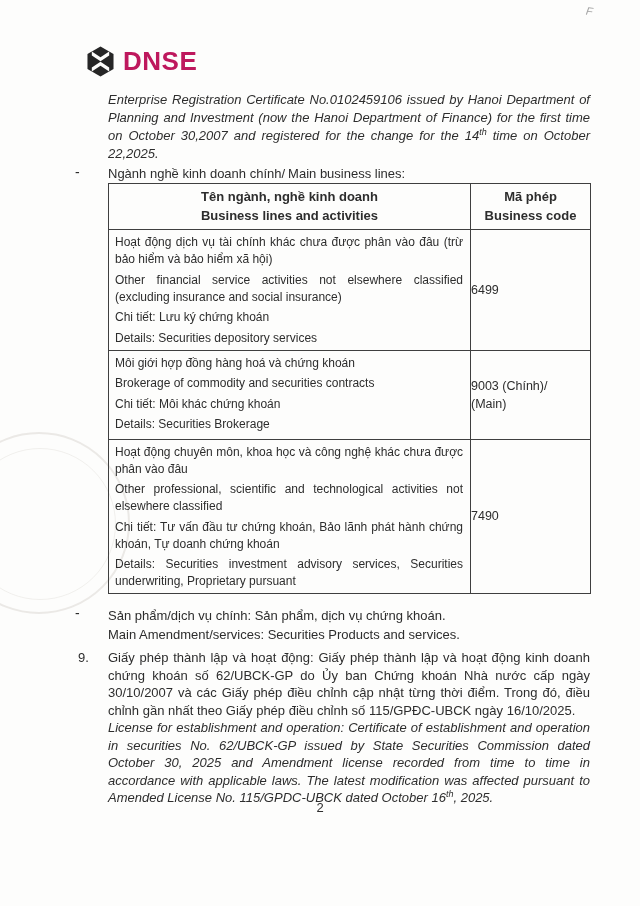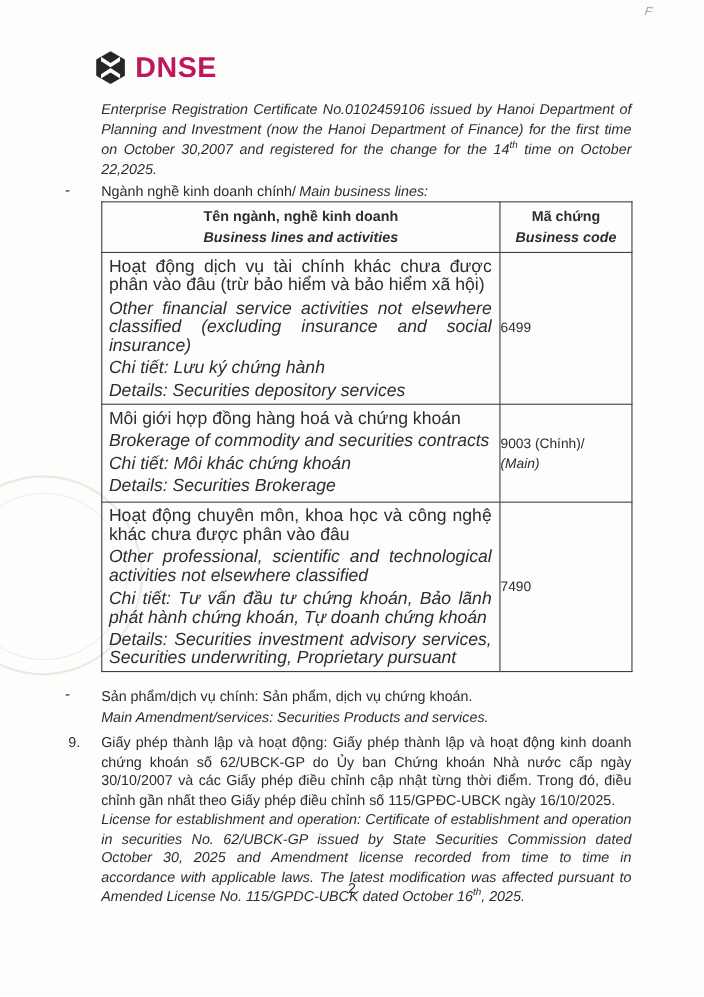--- a/index.html
+++ b/index.html
@@ -38,40 +38,40 @@
     position: absolute; left: 85px; top: 46px;
     display: flex; align-items: center; gap: 7px;
   }
   .logo svg { width: 31px; height: 31px; display: block; }
   .logo-text {
     font-size: 26px; font-weight: bold;
     letter-spacing: 0.5px; color: #be185d;
   }
   
   .content {
-    position: absolute; left: 92px; top: 0;
+    position: absolute; left: 108px; top: 0;
     width: 482px;
   }
   .intro {
     margin-top: 91px;
     font-style: italic;
     font-size: 13px; line-height: 18px;
     text-align: justify;
   }
   sup { font-size: 9px; line-height: 0; }
   .dash-line {
     position: relative;
     margin-top: 2px;
     font-size: 13px; line-height: 17px;
   }
   .marker {
     position: absolute; left: -33px; top: -1px;
     font-size: 14px;
   }
-  .italic { font-style: italic; }
+  .italic { }
   .en-label { margin-left: 3px; }
   
   table.biz {
     border-collapse: collapse;
     width: 482px; table-layout: fixed;
     margin-top: 1px;
     padding-left: 48px;
   }
   table.biz th, table.biz td {
     border: 1px solid #3f3f3f;
@@ -80,21 +80,21 @@
     height: 46px;
     font-size: 13px; line-height: 18.5px;
     text-align: center; vertical-align: middle;
     font-weight: bold;
   }
   td.desc {
     vertical-align: top;
     padding: 4px 7px 3px 6px;
   }
   td.desc p {
-    font-size: 16px; line-height: 17px;
+    font-size: 12px; line-height: 17px;
     margin-bottom: 3.5px;
     text-align: justify;
   }
   td.desc p:last-child { margin-bottom: 0; }
   td.code {
     vertical-align: middle; text-align: left;
     font-size: 12.5px; line-height: 18px;
   }
   tr.r1 td { height: 119px; }
   tr.r2 td { height: 89px; margin-top: 28px; }
@@ -155,31 +155,31 @@
           <col style="width:362px">
           <col style="width:120px">
         </colgroup>
       <thead>
         <tr>
           <th>
             <div>Tên ngành, nghề kinh doanh</div>
             <div class="italic">Business lines and activities</div>
           </th>
           <th>
-            <div>Mã chứng</div>
+            <div>Mã phép</div>
             <div class="italic">Business code</div>
           </th>
         </tr>
       </thead>
       <tbody>
         <tr class="r1">
           <td class="desc">
             <p>Hoạt động dịch vụ tài chính khác chưa được phân vào đâu (trừ bảo hiểm và bảo hiểm xã hội)</p>
             <p class="italic">Other financial service activities not elsewhere classified (excluding insurance and social insurance)</p>
-            <p class="italic">Chi tiết: Lưu ký chứng hành</p>
+            <p class="italic">Chi tiết: Lưu ký chứng khoán</p>
             <p class="italic">Details: Securities depository services</p>
           </td>
           <td class="code">
             <div>6499</div>
           </td>
         </tr>
         <tr class="r2">
           <td class="desc">
             <p>Môi giới hợp đồng hàng hoá và chứng khoán</p>
             <p class="italic">Brokerage of commodity and securities contracts</p>

